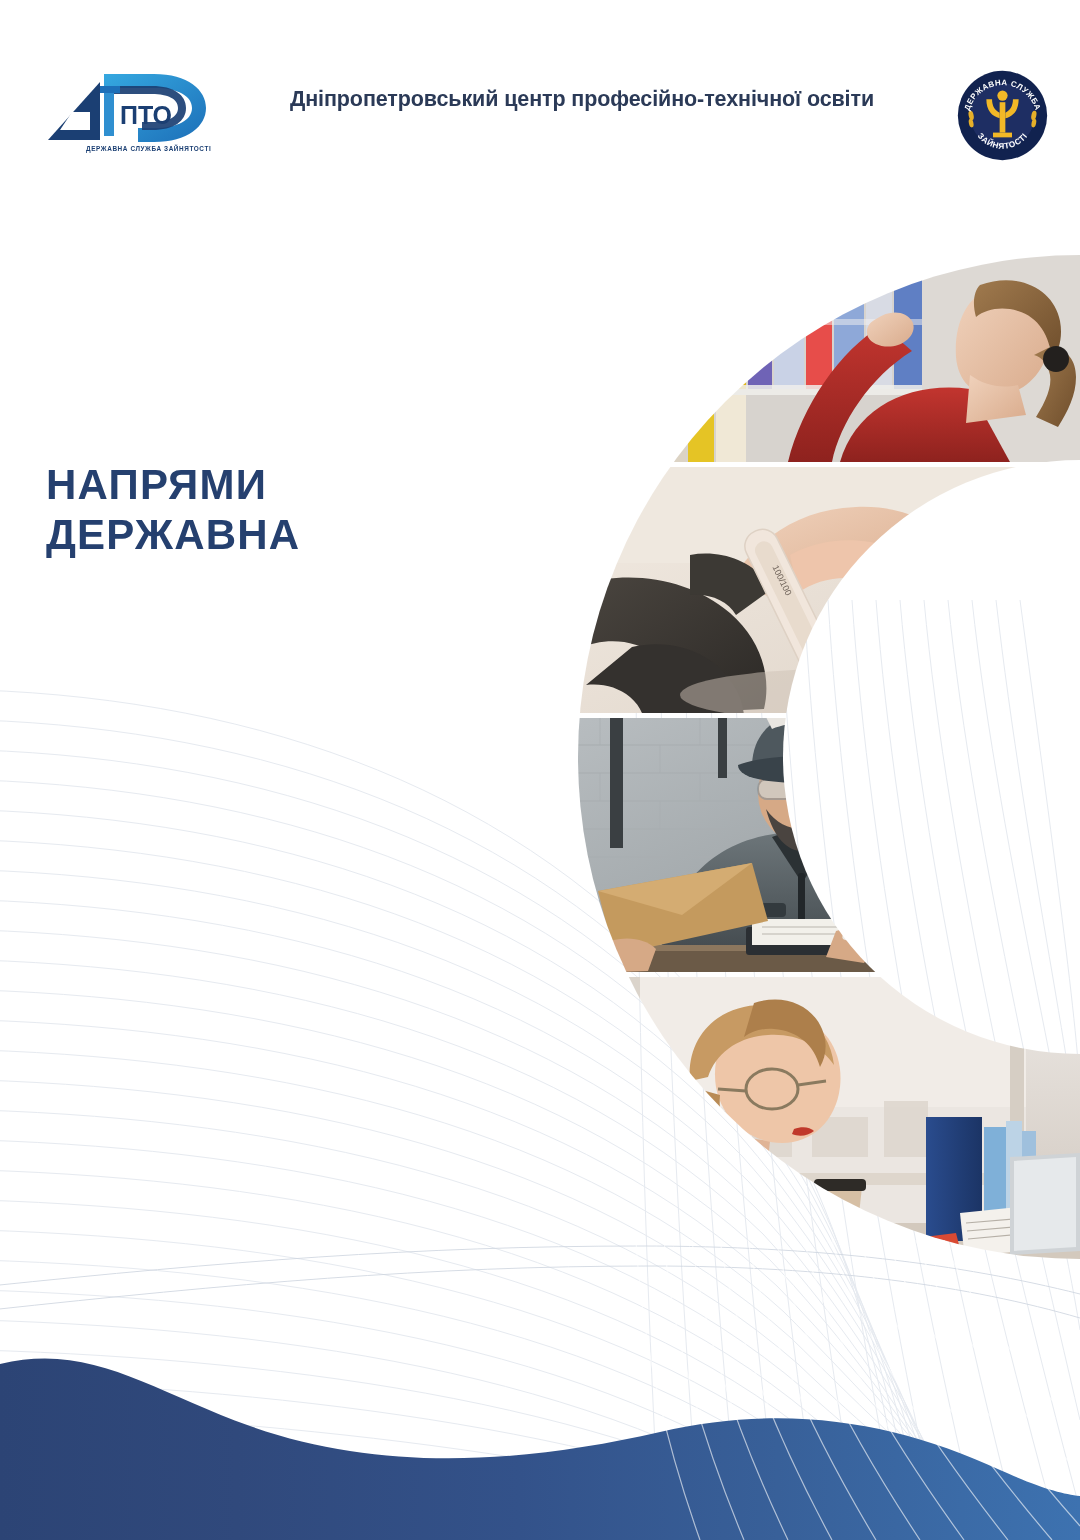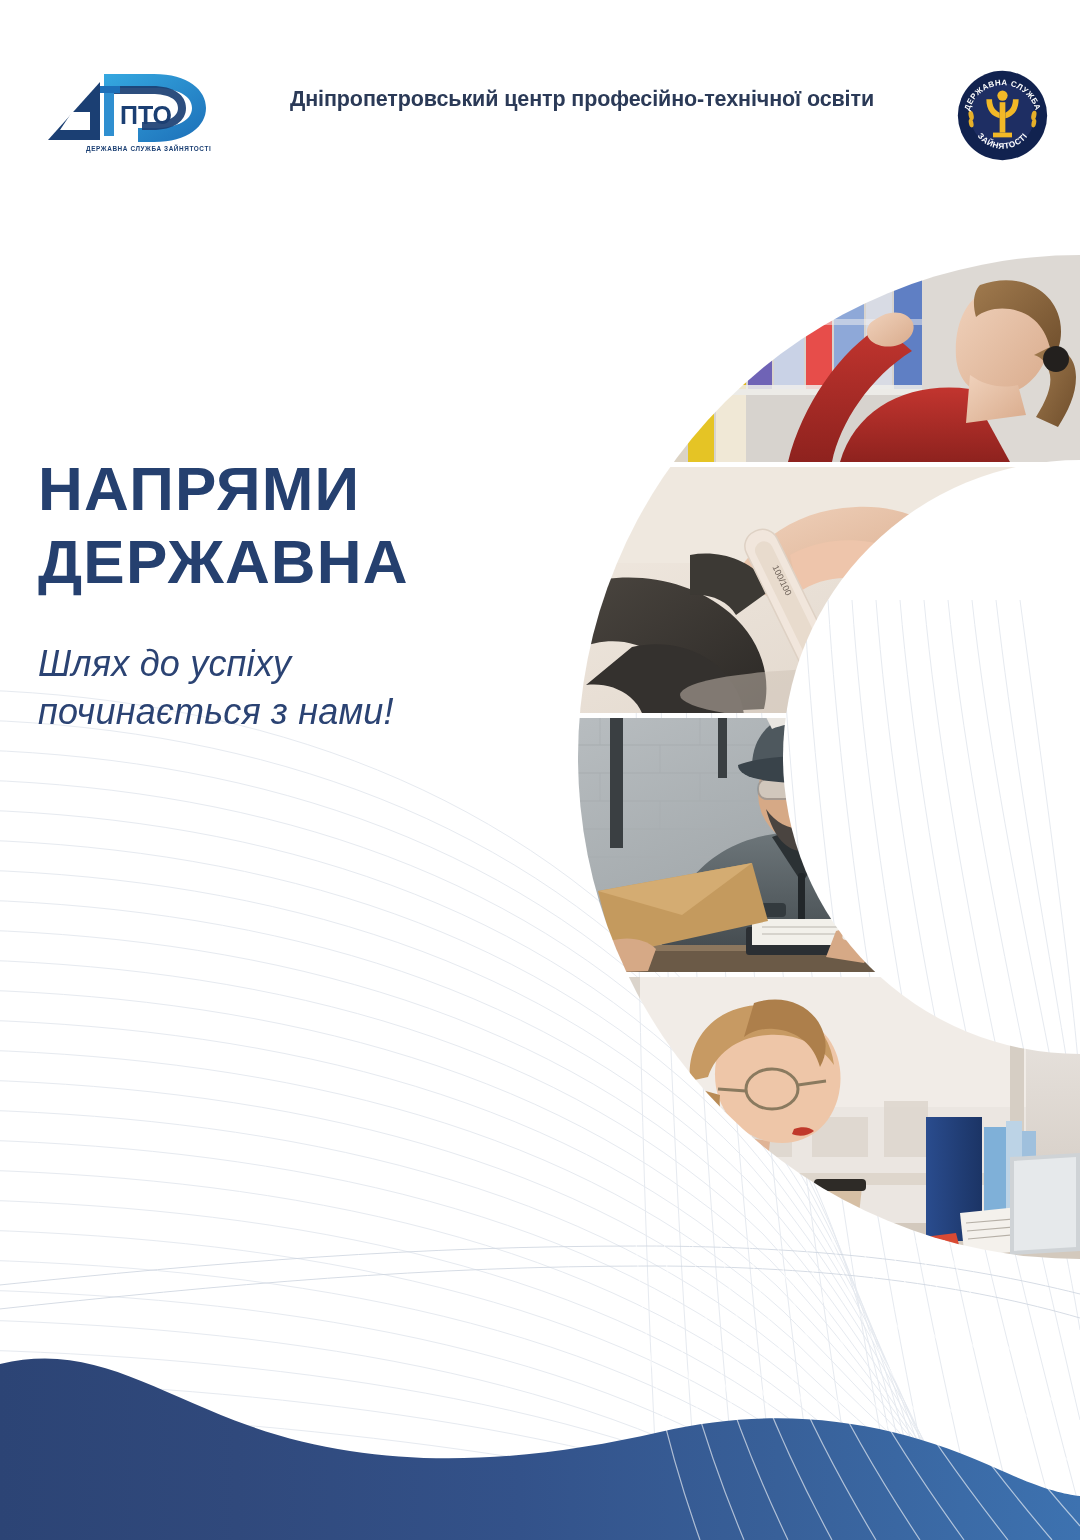--- a/index.html
+++ b/index.html
@@ -70,25 +70,25 @@
   
   .hero {
     position: absolute;
     left: 38px;
     top: 452px;
     z-index: 5;
     width: 520px;
   }
   .hero-title {
     color: #25406f;
-    font-size: 62px;
+    font-size: 42px;
     font-weight: bold;
     line-height: 1.18;
     letter-spacing: 1.2px;
-    margin: 0;
+    margin: 8px;
   }
   .hero-title .line { display: block; }
   .hero-subtitle {
     margin: 42px 0 0 0;
     color: #2b4373;
     font-size: 36px;
     font-style: italic;
     font-weight: 500;
     line-height: 1.33;
     letter-spacing: 0.2px;
@@ -568,19 +568,15 @@
       <path d="M916 0 C 940 70, 1014 170, 1080 232"></path>
       <path d="M944 0 C 970 70, 1050 160, 1080 190"></path>
     </g>
   </svg>
 
   <div class="hero">
     <h1 class="hero-title">
       <span class="line">НАПРЯМИ</span>
       <span class="line">ДЕРЖАВНА</span>
     </h1>
-    <p class="hero-subtitle">
-      <span class="line">Шлях до успіху</span>
-      <span class="line">починається з нами!</span>
-    </p>
   </div>
 
 </div>
 
 </body></html>

